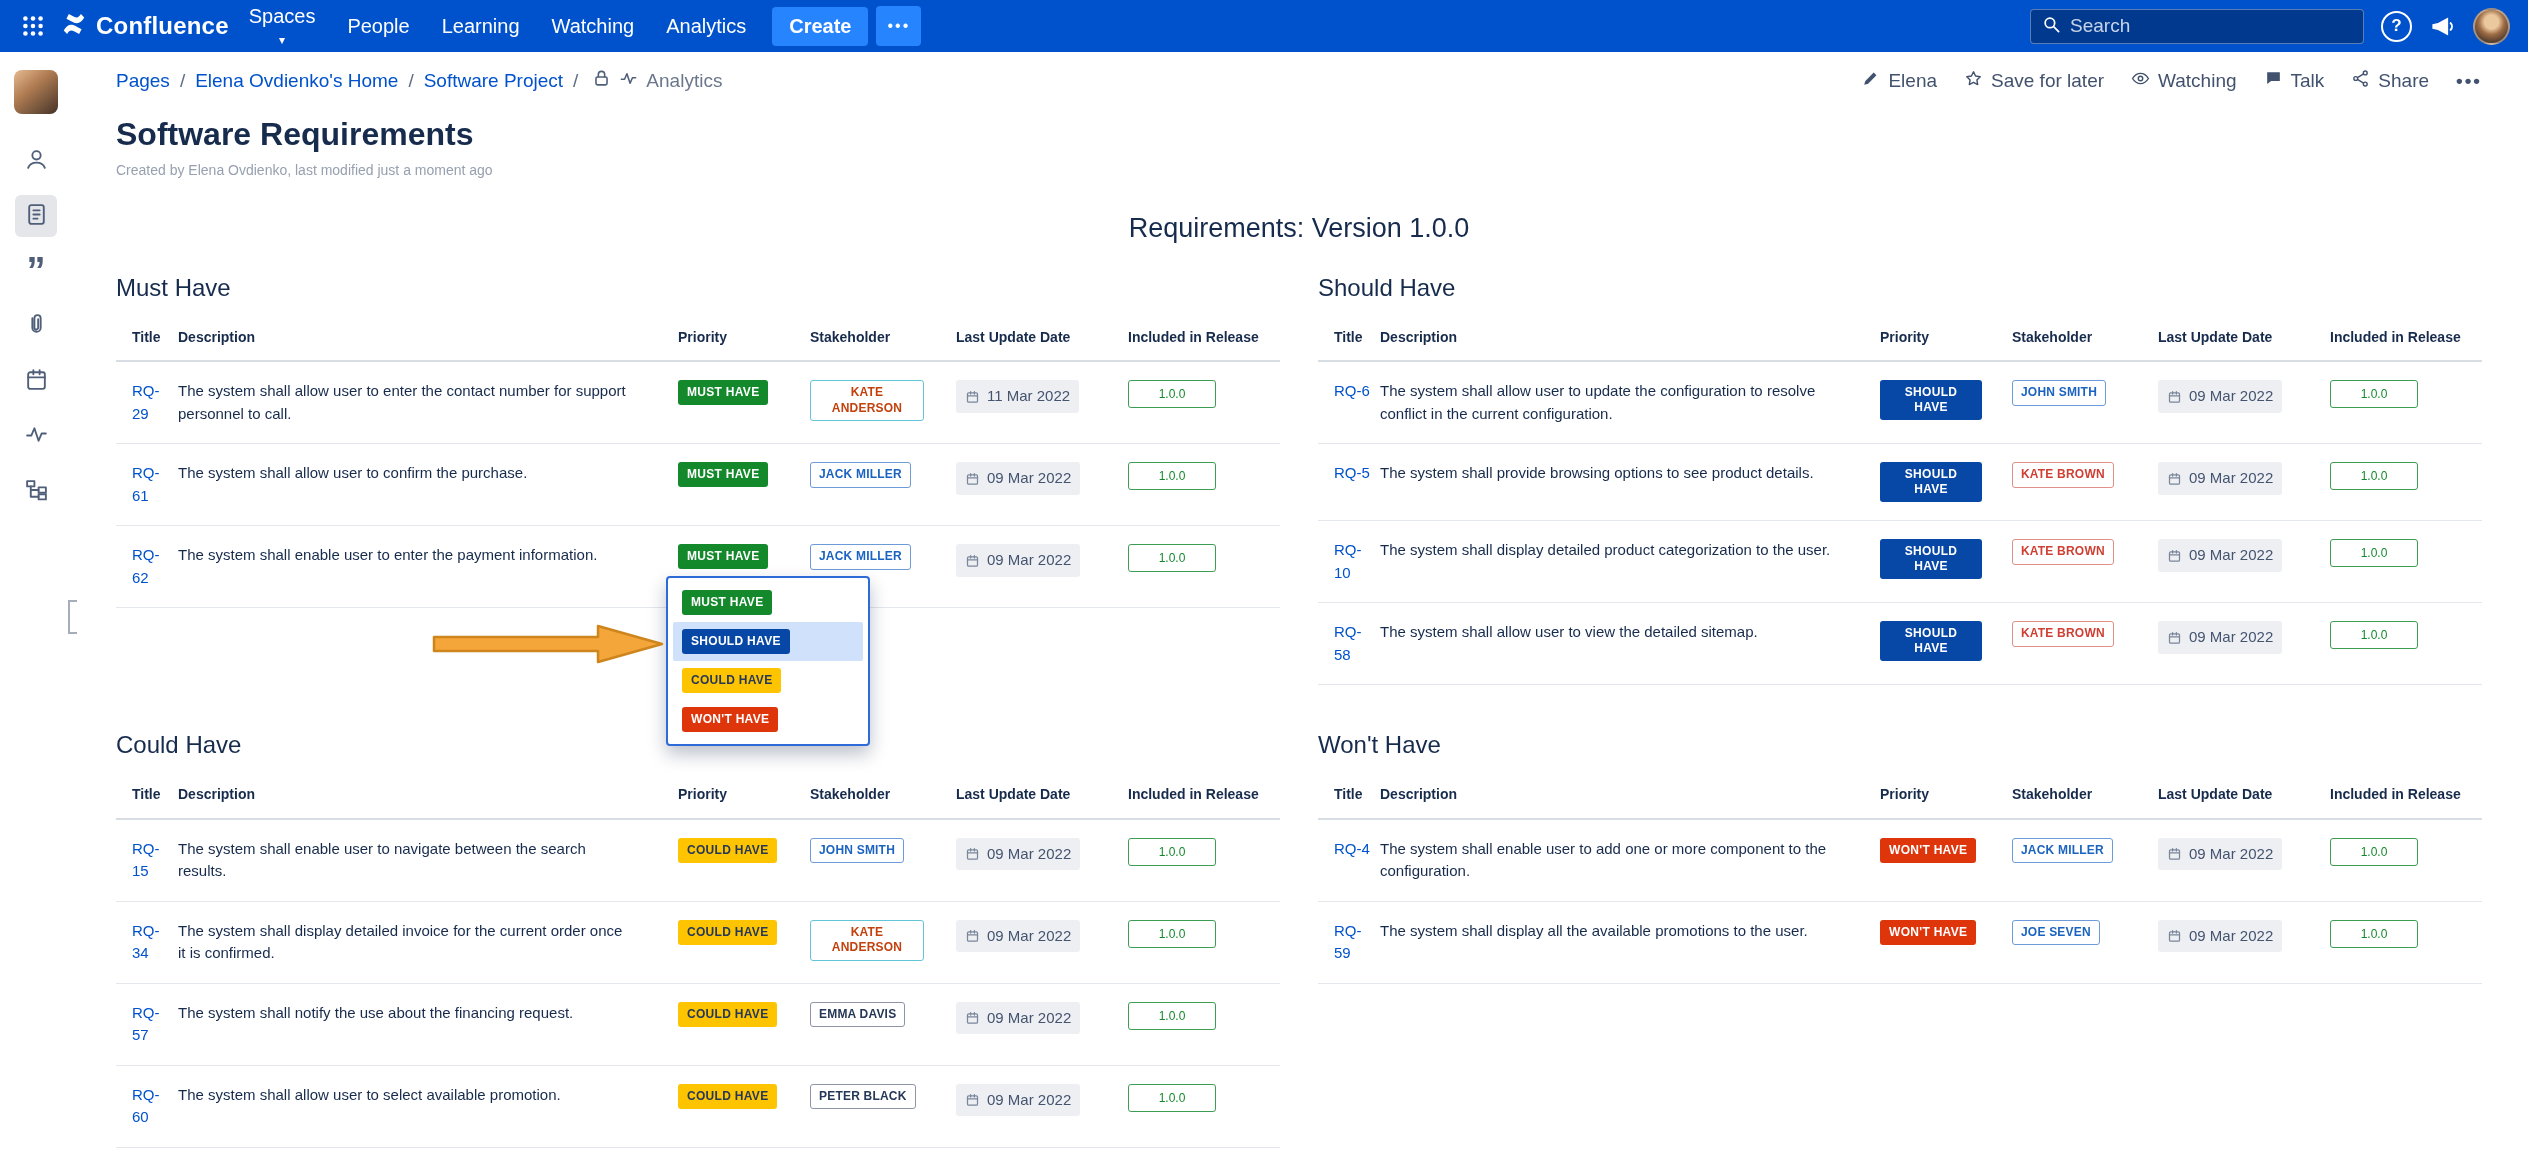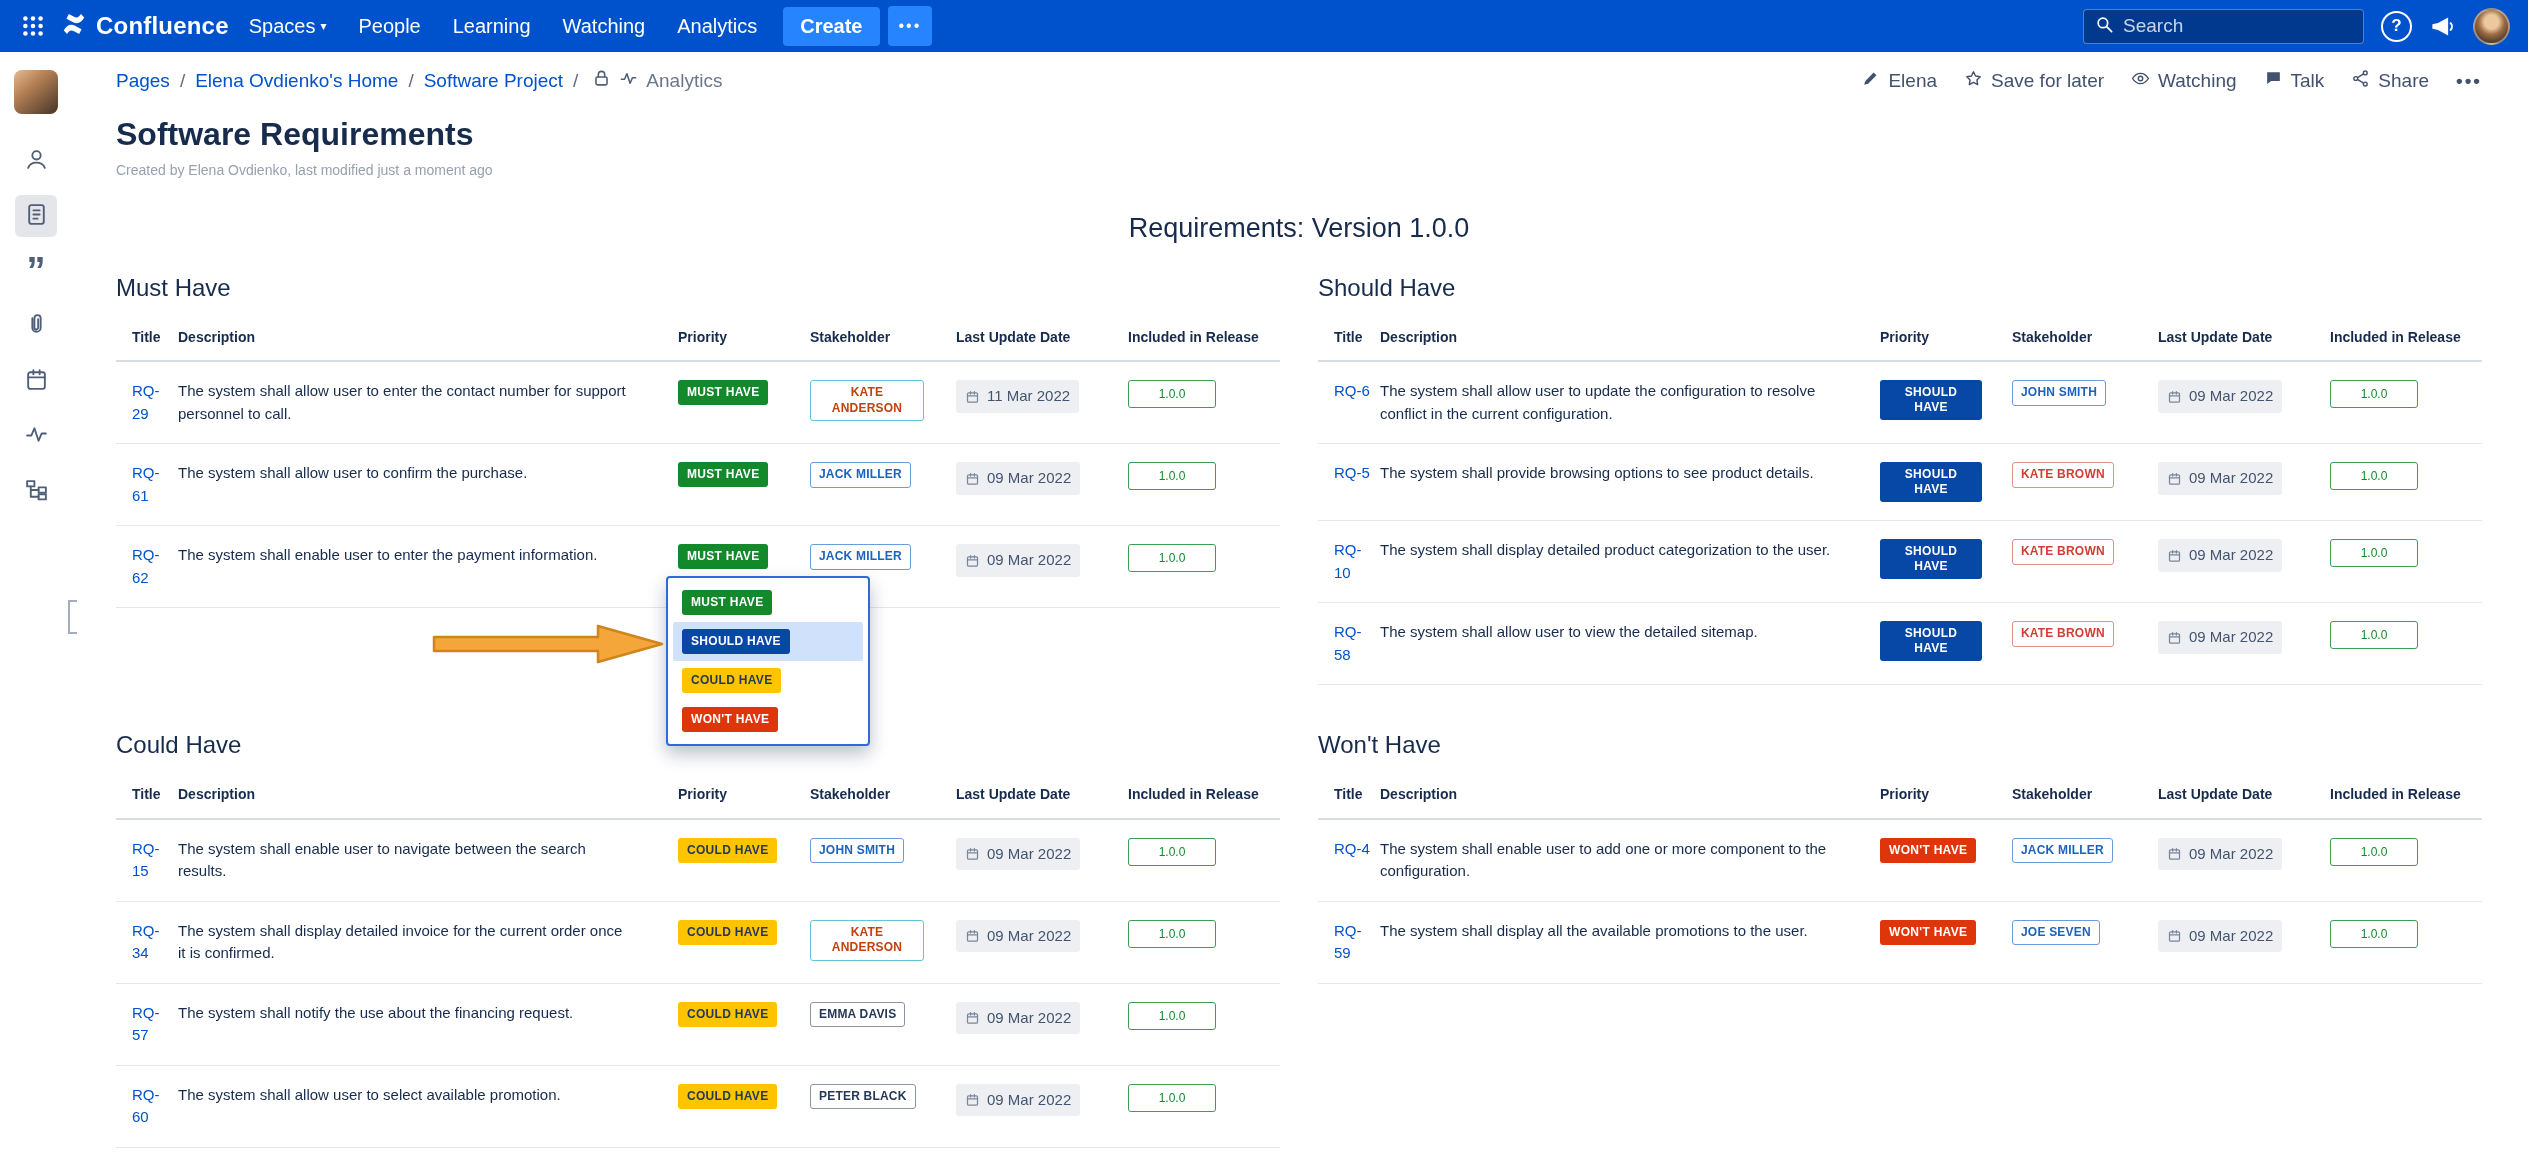--- a/index.html
+++ b/index.html
@@ -6,26 +6,26 @@
   html,body { width: 2528px; height: 1161px; overflow: hidden; background:#fff;
     font-family: "Liberation Sans", sans-serif; color:#172B4D; }
   a { text-decoration: none; color:#0052CC; }
 
   
   .topbar { display:flex; align-items:center; height:52px; background:#0052CC; padding:0 18px; }
   .appgrid { width:30px; height:30px; display:flex; align-items:center; justify-content:center; cursor:pointer; }
   .brand { display:flex; align-items:center; gap:8px; margin:0 20px 0 12px; }
   .brand-name { font-size:24px; font-weight:700; color:#fff; letter-spacing:.2px; }
   .topnav { display:flex; align-items:center; gap:32px; margin-right:26px; }
-  .topnav .navitem { color:#fff; font-size:20px; display:flex; align-items:center; gap:5px; cursor:pointer; }
+  .topnav .navitem { color:#fff; font-size:20px; display:flex; align-items:center; gap:5px; cursor:pointer;flex-direction:column; }
   .chev { font-size:12px; color:#fff; }
   .btn-create { background:#2684FF; color:#fff; font-size:20px; font-weight:600; padding:8px 17px; border-radius:4px; border:none; cursor:pointer; }
   .btn-topmore { background:#2684FF; color:#fff; font-size:16px; letter-spacing:2px; padding:11px 11px; border-radius:4px; border:none; margin-left:8px; cursor:pointer; }
   .top-right { margin-left:auto; display:flex; align-items:center; gap:17px; }
-  .searchbox { display:flex; align-items:center; gap:9px; background:rgba(0,0,0,.30); border:1px solid rgba(255,255,255,.35); border-radius:4px; height:35px; width:281px; padding:0 11px; }
+  .searchbox { display:flex; align-items:center; gap:9px; background:rgba(0,0,0,.30); border:1px solid rgba(255,255,255,.35); border-radius:4px; height:35px; width:334px; padding:0 11px; }
   .searchbox input { flex:1; background:transparent; border:none; outline:none; color:#fff; font-size:19px; font-family:"Liberation Sans",sans-serif; }
   .searchbox input::placeholder { color:rgba(255,255,255,.78); }
   .helpbtn { width:31px; height:31px; border:2px solid #fff; border-radius:50%; color:#fff; font-weight:700; font-size:17px; display:flex; align-items:center; justify-content:center; cursor:pointer; }
   .announce { display:flex; align-items:center; cursor:pointer; }
   .avatar-top { width:37px; height:37px; border-radius:50%; border:2px solid rgba(255,255,255,.4); cursor:pointer;
     background: radial-gradient(circle at 50% 36%, #ecc89e 0 26%, #9c6b44 48%, #5d4331 72%, #3a2b20 100%); }
 
   
   .shell { display:flex; height:1109px; }
   .sidebar { flex:0 0 72px; width:72px; display:flex; flex-direction:column; align-items:center; padding-top:18px; position:relative; }

